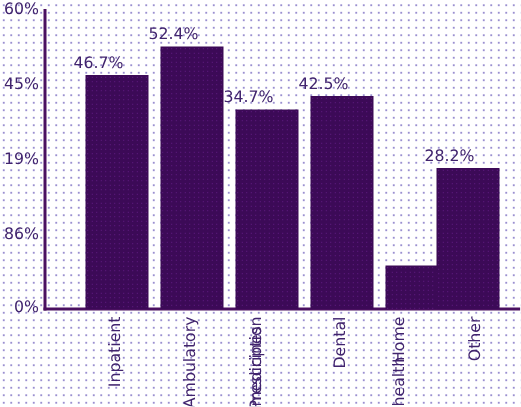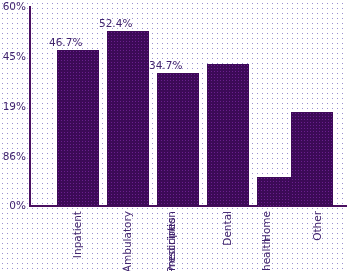--- a/index.html
+++ b/index.html
@@ -124,24 +124,26 @@
     <div class="bar" style="left:28px; width:42px; height:156px;"></div>
     <div class="bar-value" style="left: 20px; width: 58px; top: 31px;">46.7%</div>
 
     <div class="bar" style="left:78px; width:42px; height:175px;"></div>
     <div class="bar-value" style="left: 70px; width: 58px; top: 12px;">52.4%</div>
 
     <div class="bar" style="left: 128px; width: 42px; height: 133px;"></div>
     <div class="bar-value" style="left:120px; width:58px; top:54px;">34.7%</div>
 
     <div class="bar" style="left:178px; width:42px; height:142px;"></div>
+    <div class="bar-value" style="left: 170px; width: 58px; top: 45px;">42.5%</div>
 
     <div class="bar" style="left: 228px; width: 42px; height: 29px;"></div>
 
     <div class="bar" style="left:262px; width:42px; height:94px;"></div>
+    <div class="bar-value" style="left: 254px; width: 58px; top: 93px;">28.2%</div>
 
   </div>
 
   <div class="cat-group" style="left:71px;">
     <span class="cat-label">Inpatient</span>
   </div>
 
   <div class="cat-group" style="left:121px;">
     <span class="cat-label">Ambulatory</span>
   </div>

